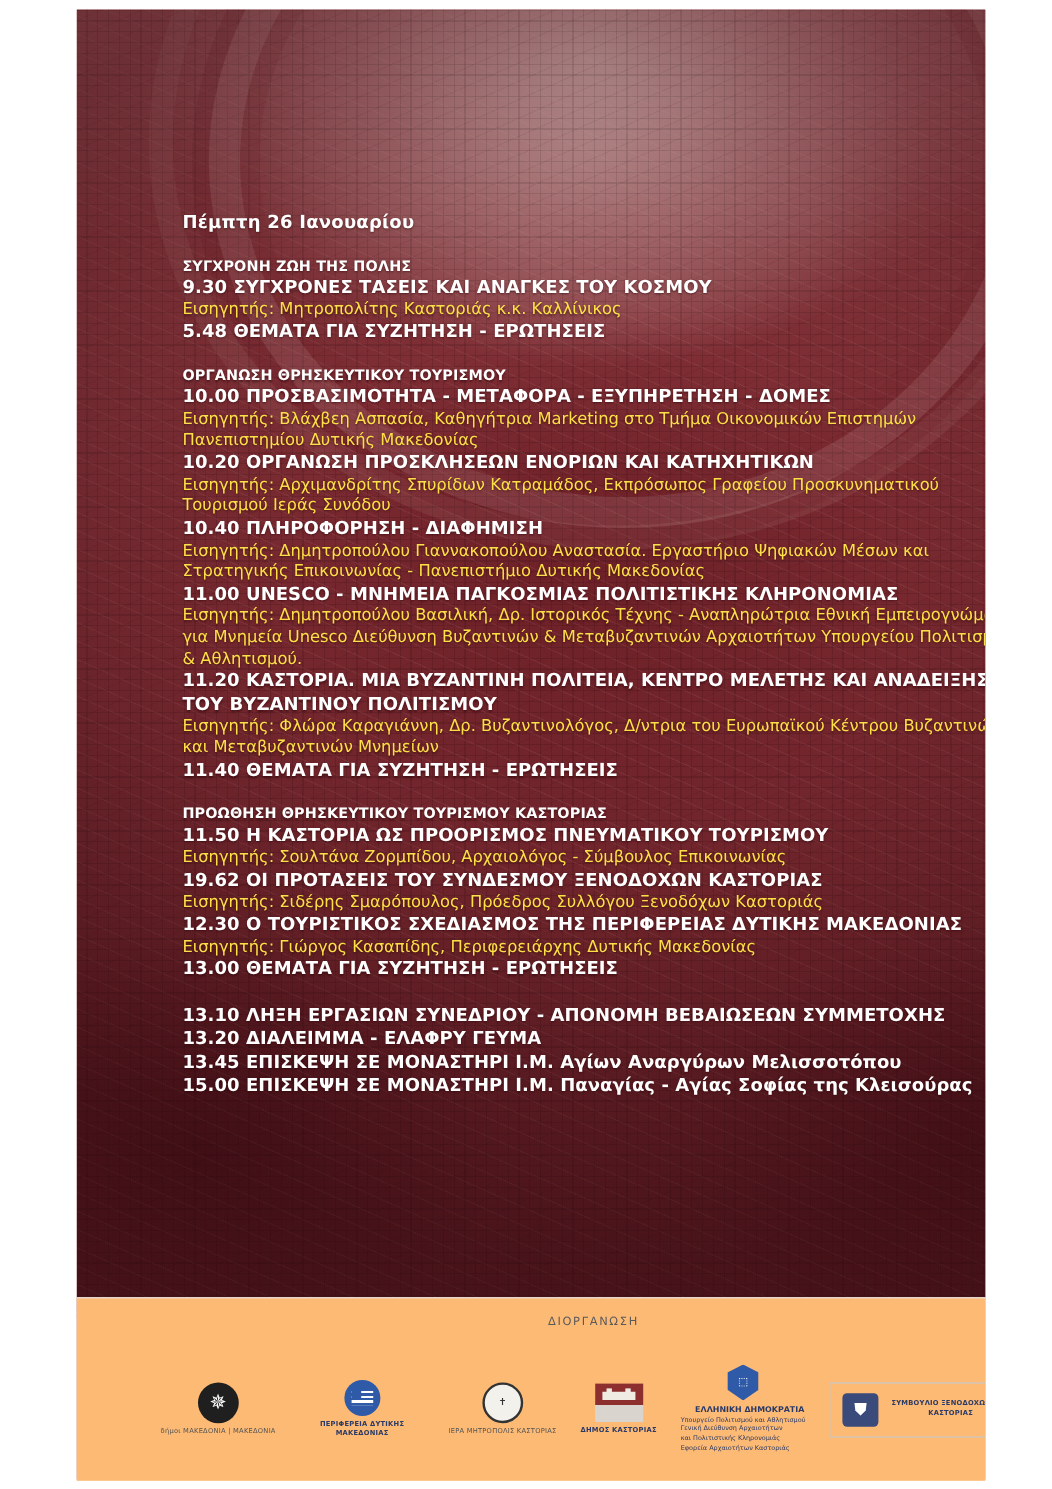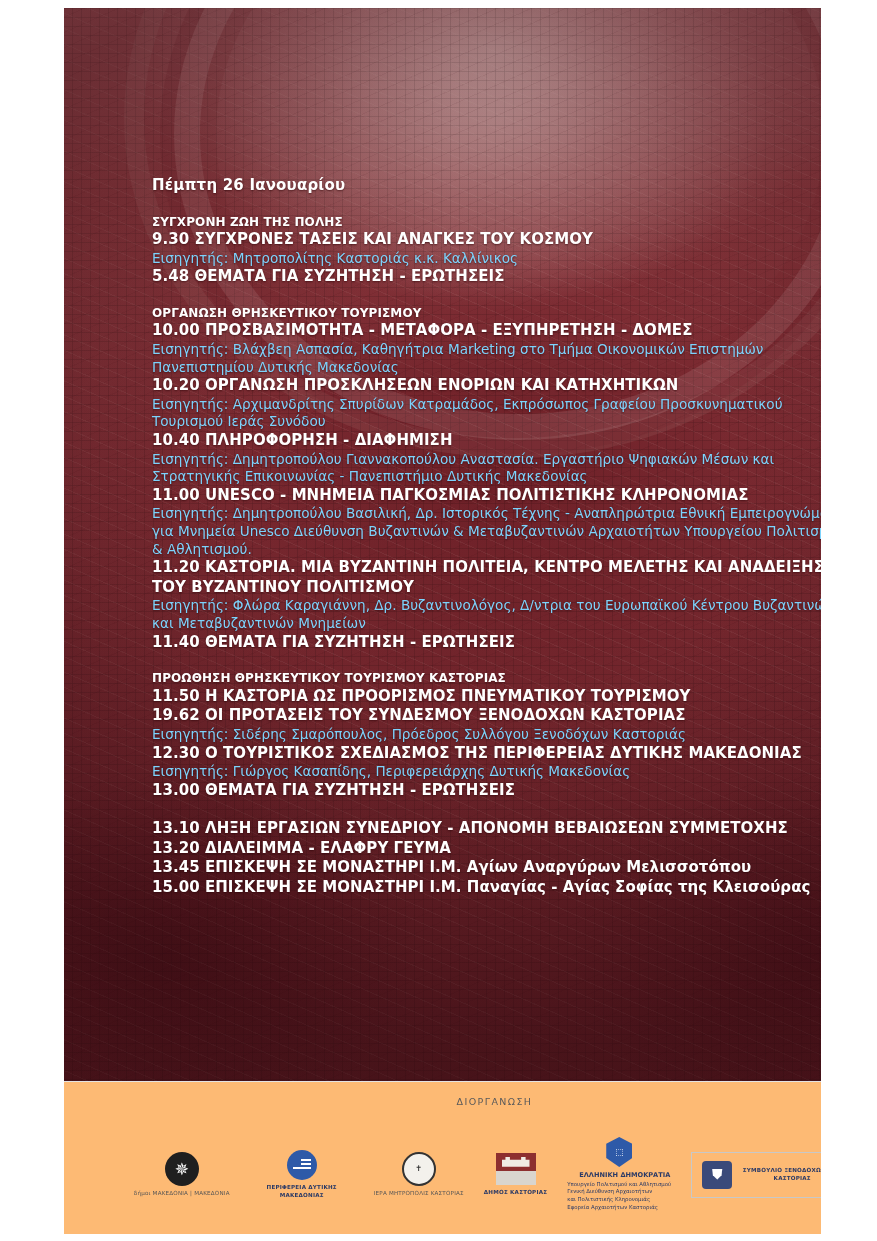--- a/index.html
+++ b/index.html
@@ -111,21 +111,21 @@
     letter-spacing: 0.1px;
   }
   .item-title {
     font-size: 15px;
     font-weight: bold;
     letter-spacing: 0.05px;
   }
   .speaker {
     font-size: 13.6px;
     font-weight: normal;
-    color: #7dd3fc;
+    color: #fde047;
   }
 
   
   .footer {
     position: absolute;
     left: 8px;
     top: 1081px;
     width: 861px;
     height: 152px;
     background: #fdba74;
@@ -280,20 +280,21 @@
         <div class="item-title">11.00 UNESCO - ΜΝΗΜΕΙΑ ΠΑΓΚΟΣΜΙΑΣ ΠΟΛΙΤΙΣΤΙΚΗΣ ΚΛΗΡΟΝΟΜΙΑΣ</div>
         <div class="speaker">Εισηγητής: Δημητροπούλου Βασιλική, Δρ. Ιστορικός Τέχνης - Αναπληρώτρια Εθνική Εμπειρογνώμων για Μνημεία Unesco Διεύθυνση Βυζαντινών &amp; Μεταβυζαντινών Αρχαιοτήτων Υπουργείου Πολιτισμού &amp; Αθλητισμού.</div>
         <div class="item-title">11.20 ΚΑΣΤΟΡΙΑ. ΜΙΑ ΒΥΖΑΝΤΙΝΗ ΠΟΛΙΤΕΙΑ, ΚΕΝΤΡΟ ΜΕΛΕΤΗΣ ΚΑΙ ΑΝΑΔΕΙΞΗΣ ΤΟΥ ΒΥΖΑΝΤΙΝΟΥ ΠΟΛΙΤΙΣΜΟΥ</div>
         <div class="speaker">Εισηγητής: Φλώρα Καραγιάννη, Δρ. Βυζαντινολόγος, Δ/ντρια του Ευρωπαϊκού Κέντρου Βυζαντινών και Μεταβυζαντινών Μνημείων</div>
         <div class="item-title">11.40 ΘΕΜΑΤΑ ΓΙΑ ΣΥΖΗΤΗΣΗ - ΕΡΩΤΗΣΕΙΣ</div>
       </div>
 
       <div class="block">
         <div class="sect-title">ΠΡΟΩΘΗΣΗ ΘΡΗΣΚΕΥΤΙΚΟΥ ΤΟΥΡΙΣΜΟΥ ΚΑΣΤΟΡΙΑΣ</div>
         <div class="item-title">11.50 Η ΚΑΣΤΟΡΙΑ ΩΣ ΠΡΟΟΡΙΣΜΟΣ ΠΝΕΥΜΑΤΙΚΟΥ ΤΟΥΡΙΣΜΟΥ</div>
+        <div class="speaker">Εισηγητής: Σουλτάνα Ζορμπίδου, Αρχαιολόγος - Σύμβουλος Επικοινωνίας</div>
         <div class="item-title">19.62 ΟΙ ΠΡΟΤΑΣΕΙΣ ΤΟΥ ΣΥΝΔΕΣΜΟΥ ΞΕΝΟΔΟΧΩΝ ΚΑΣΤΟΡΙΑΣ</div>
         <div class="speaker">Εισηγητής: Σιδέρης Σμαρόπουλος, Πρόεδρος Συλλόγου Ξενοδόχων Καστοριάς</div>
         <div class="item-title">12.30 Ο ΤΟΥΡΙΣΤΙΚΟΣ ΣΧΕΔΙΑΣΜΟΣ ΤΗΣ ΠΕΡΙΦΕΡΕΙΑΣ ΔΥΤΙΚΗΣ ΜΑΚΕΔΟΝΙΑΣ</div>
         <div class="speaker">Εισηγητής: Γιώργος Κασαπίδης, Περιφερειάρχης Δυτικής Μακεδονίας</div>
         <div class="item-title">13.00  ΘΕΜΑΤΑ ΓΙΑ ΣΥΖΗΤΗΣΗ - ΕΡΩΤΗΣΕΙΣ</div>
       </div>
 
       <div class="block">
         <div class="item-title">13.10 ΛΗΞΗ ΕΡΓΑΣΙΩΝ ΣΥΝΕΔΡΙΟΥ - ΑΠΟΝΟΜΗ ΒΕΒΑΙΩΣΕΩΝ ΣΥΜΜΕΤΟΧΗΣ</div>
         <div class="item-title">13.20 ΔΙΑΛΕΙΜΜΑ - ΕΛΑΦΡΥ ΓΕΥΜΑ</div>

